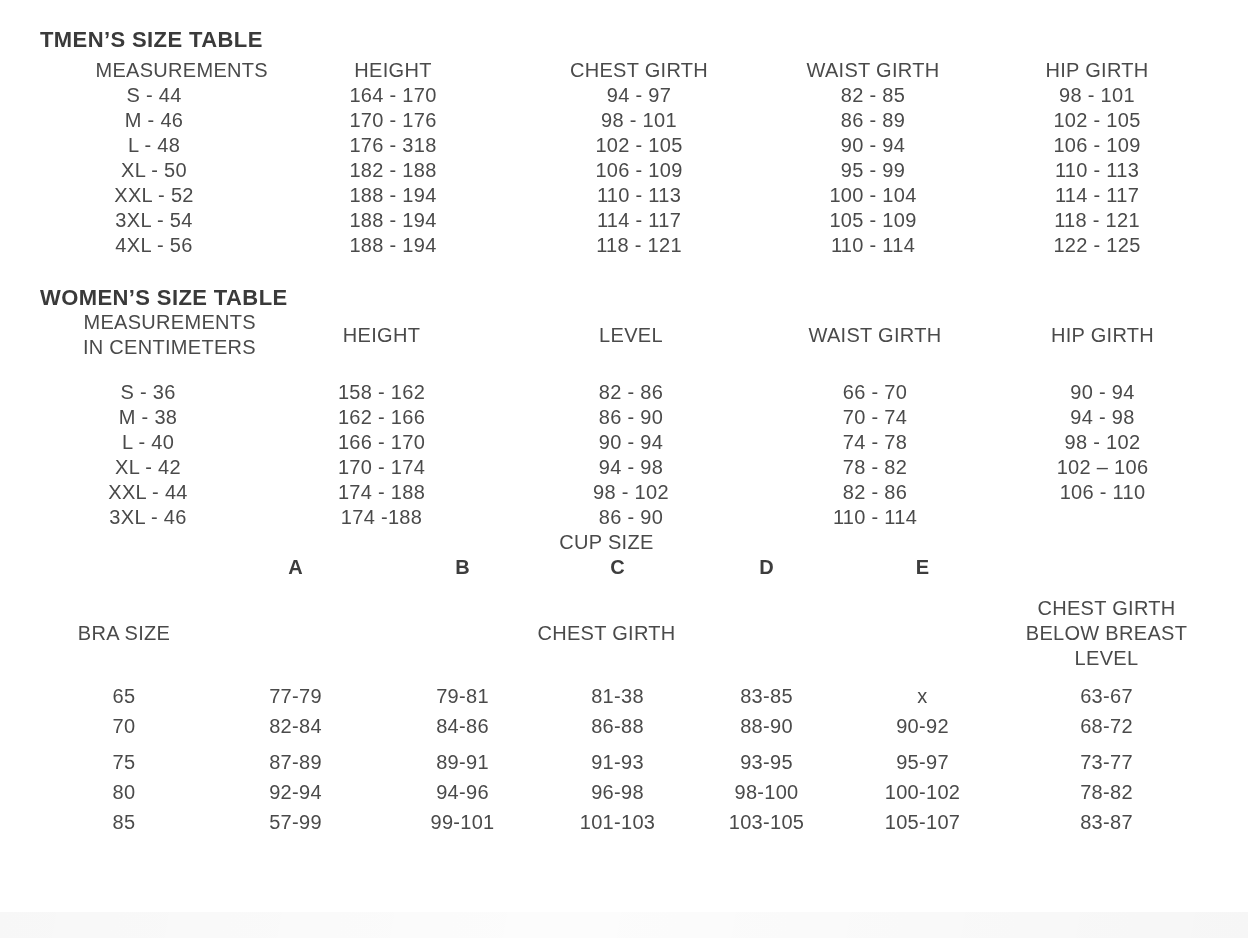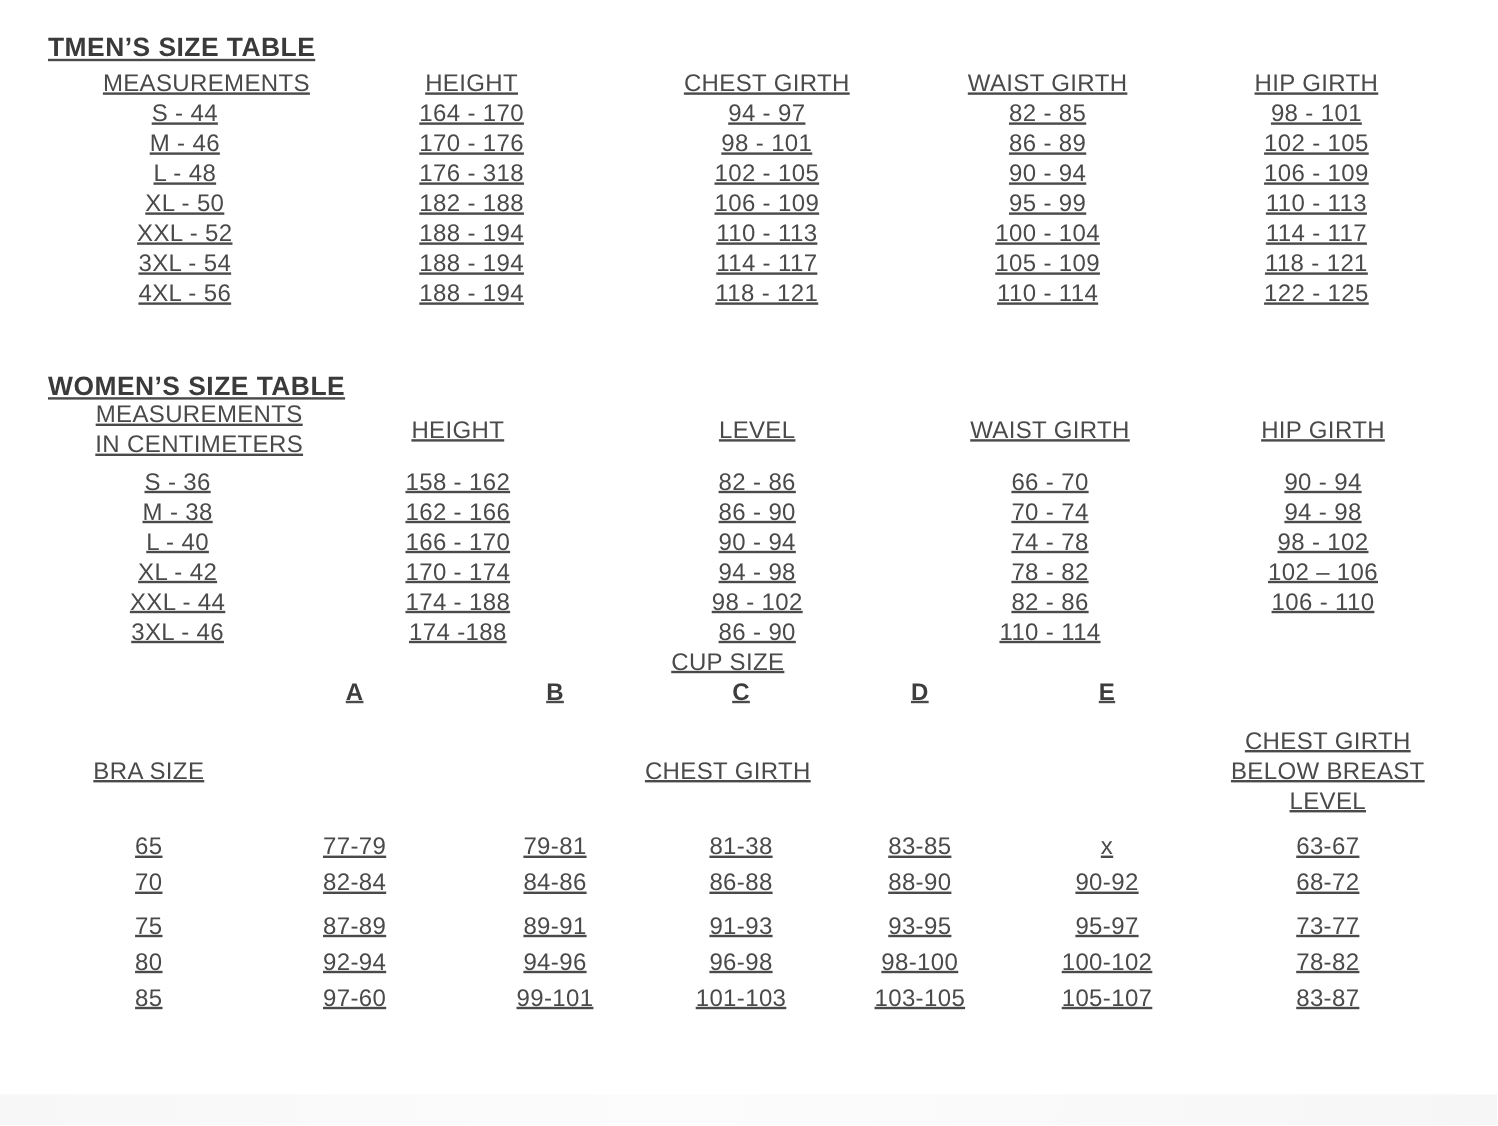--- a/index.html
+++ b/index.html
@@ -1,33 +1,33 @@
 <!DOCTYPE html>
 <html><head>
 <meta charset="utf-8">
 <style>
   html,body{margin:0;padding:0;}
   body{
     width:1248px;height:938px;background:#ffffff;overflow:hidden;
     font-family:"Liberation Sans","DejaVu Sans",sans-serif;
     color:#4a4a4a;
   }
-  .page{position:relative;box-sizing:border-box;width:1069px;height:938px;padding:28px 0 0 40px;text-decoration:underline;}
+  .page{position:relative;box-sizing:border-box;width:1069px;height:938px;padding:28px 0 0 40px;}
   .title{font-size:22px;font-weight:bold;color:#3a3a3a;letter-spacing:.4px;line-height:24px;}
   .row{font-size:20px;line-height:25px;letter-spacing:.3px;}
   .grid-m{display:grid;grid-template-columns:228px 250px 242px 226px 222px;}
   .grid-w{display:grid;grid-template-columns:216px 251px 248px 240px 215px;}
   .grid-b{display:grid;grid-template-columns:168px 175px 159px 151px 147px 165px 203px;}
   .c{text-align:center;}
-  .l{text-align:center;margin-left:36px;}
+  .l{text-align:right;margin-left:36px;}
   .mens-head{margin-top:6px;}
-  .womens-title{margin-top:52px;}
+  .womens-title{margin-top:28px;}
   .w-head{height:50px;align-items:center;}
   .w-head .line{display:block;line-height:25px;}
-  .w-rows{margin-top:6px;}
+  .w-rows{margin-top:20px;}
   .cup-row{}
   .letters .c{font-weight:bold;color:#3d3d3d;}
   .b-head{margin-top:16px;align-items:center;}
   .b-head .line{display:block;line-height:25px;}
   .span-cups{grid-column:2 / span 5;}
   .b-rows{margin-top:10px;}
   .b-rows .row{line-height:30px;}
   .b-rows .row.gap{margin-top:6px;}
   .bottom-fade{
     position:absolute;left:0;bottom:0;width:1248px;height:26px;
@@ -217,21 +217,21 @@
       <div class="c">80</div>
       <div class="c">92-94</div>
       <div class="c">94-96</div>
       <div class="c">96-98</div>
       <div class="c">98-100</div>
       <div class="c">100-102</div>
       <div class="c">78-82</div>
     </div>
     <div class="grid-b row">
       <div class="c">85</div>
-      <div class="c">97-60</div>
+      <div class="c">57-99</div>
       <div class="c">99-101</div>
       <div class="c">101-103</div>
       <div class="c">103-105</div>
       <div class="c">105-107</div>
       <div class="c">83-87</div>
     </div>
   </div>
 
   <div class="bottom-fade"></div>
 </div>

